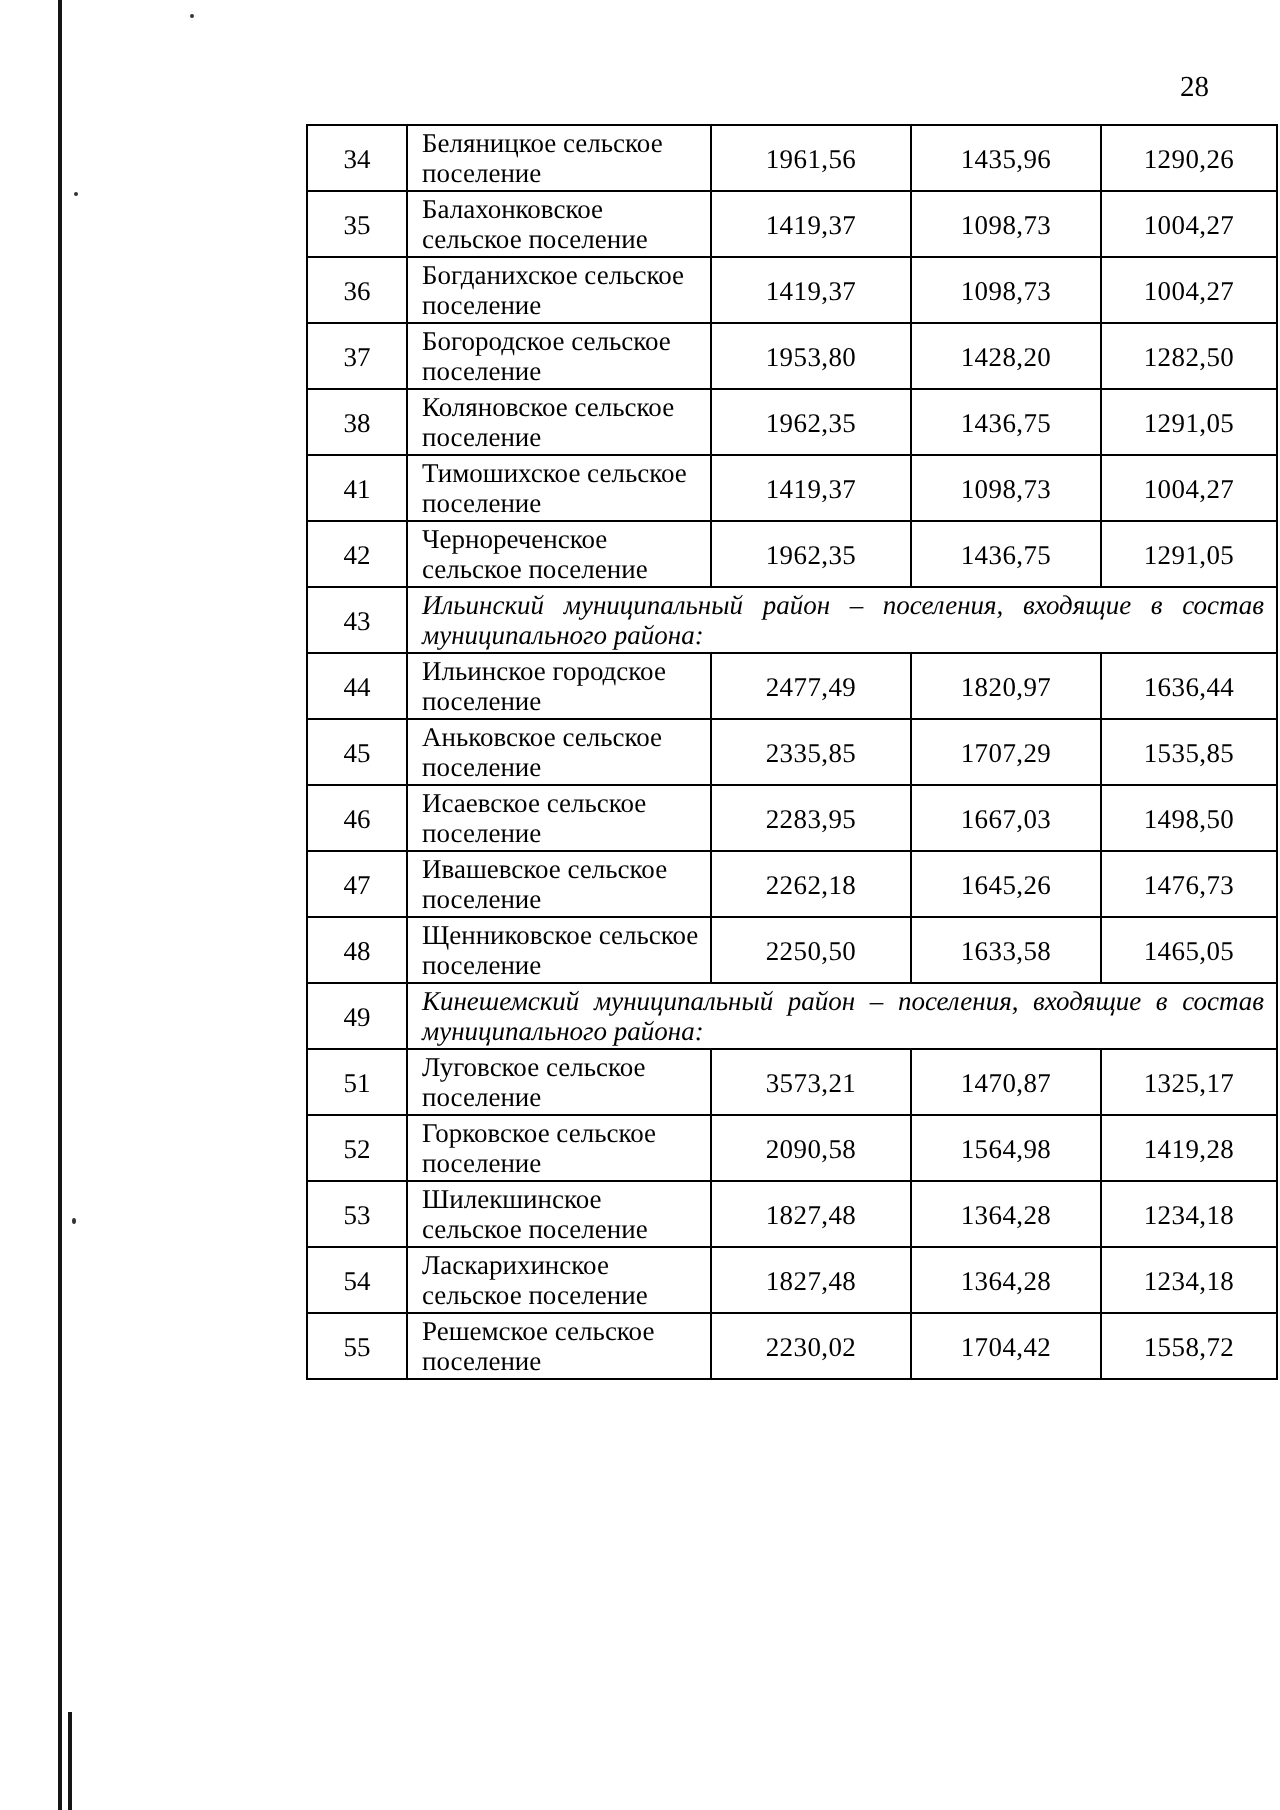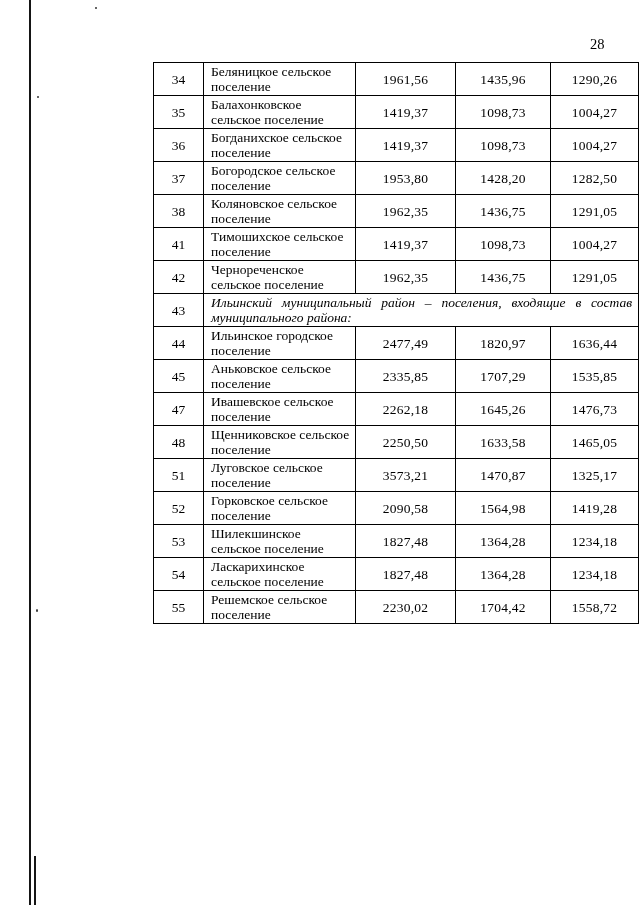--- a/index.html
+++ b/index.html
@@ -151,37 +151,48 @@
   </tr>
 
   <tr class="row">
     <td class="c-num">45</td>
     <td class="c-name">Аньковское сельское поселение</td>
     <td class="c-val">2335,85</td>
     <td class="c-val">1707,29</td>
     <td class="c-val">1535,85</td>
   </tr>
 
+  <tr class="row">
+    <td class="c-num">46</td>
+    <td class="c-name">Исаевское сельское поселение</td>
+    <td class="c-val">2283,95</td>
+    <td class="c-val">1667,03</td>
+    <td class="c-val">1498,50</td>
+  </tr>
 
   <tr class="row">
     <td class="c-num">47</td>
     <td class="c-name">Ивашевское сельское поселение</td>
     <td class="c-val">2262,18</td>
     <td class="c-val">1645,26</td>
     <td class="c-val">1476,73</td>
   </tr>
 
   <tr class="row">
     <td class="c-num">48</td>
     <td class="c-name">Щенниковское сельское поселение</td>
     <td class="c-val">2250,50</td>
     <td class="c-val">1633,58</td>
     <td class="c-val">1465,05</td>
   </tr>
 
+  <tr class="row section">
+    <td class="c-num">49</td>
+    <td class="c-section" colspan="4">Кинешемский муниципальный район – поселения, входящие в состав муниципального района:</td>
+  </tr>
 
 
   <tr class="row">
     <td class="c-num">51</td>
     <td class="c-name">Луговское сельское поселение</td>
     <td class="c-val">3573,21</td>
     <td class="c-val">1470,87</td>
     <td class="c-val">1325,17</td>
   </tr>
 

